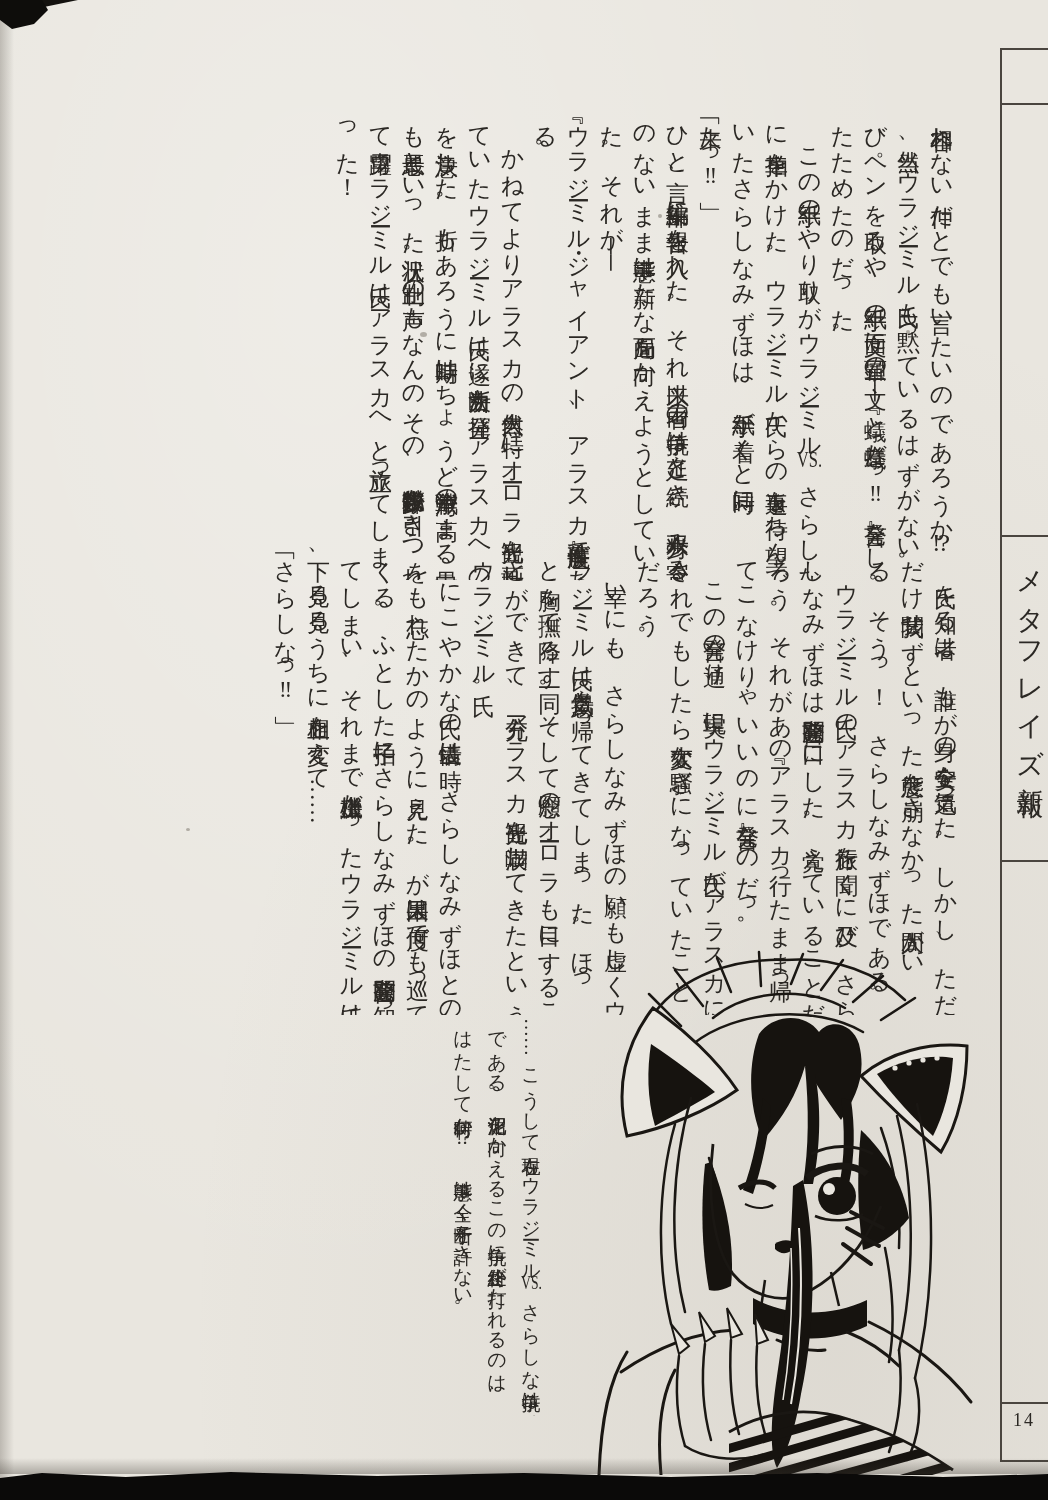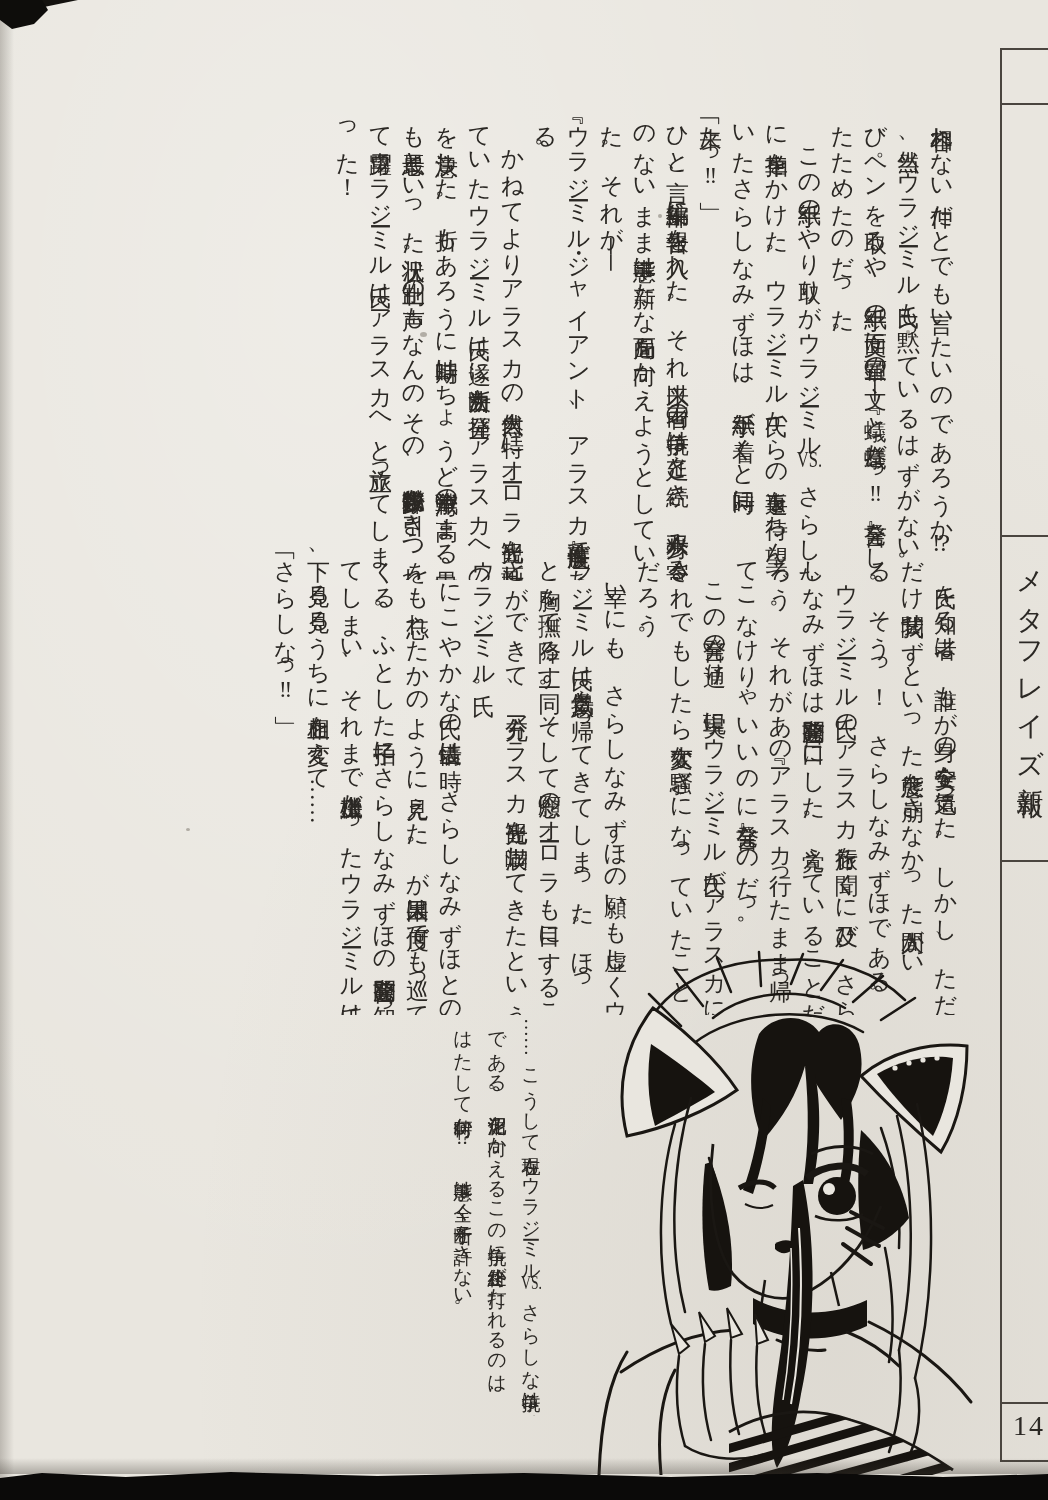--- a/index.html
+++ b/index.html
@@ -25,21 +25,21 @@
   .b3{font-size:19px;line-height:34px;}
   .tcy{text-combine-upright:all;-webkit-text-combine:horizontal;}
   
   .rule{position:absolute;background:#4a453f;}
   .sidebar-title{
     position:absolute;left:1004px;top:552px;width:44px;height:320px;
     writing-mode:vertical-rl;-webkit-writing-mode:vertical-rl;
     font-size:27px;letter-spacing:5px;color:#2b2824;
   }
   .page-number{
-    position:absolute;left:1013px;top:1410px;font-size:28px;color:#2b2824;
+    position:absolute;left:1013px;top:1410px;font-size:18px;color:#2b2824;
     letter-spacing:2px;
   }
   
   .blob-tl{
     position:absolute;left:0;top:0;width:52px;height:30px;background:#0e0d0b;
     clip-path:polygon(0 0,42px 0,48px 10px,34px 24px,12px 29px,0 20px);
   }
   .streak-tl{
     position:absolute;left:0;top:0;width:78px;height:7px;background:#14120f;
     clip-path:polygon(0 0,78px 0,44px 7px,0 5px);

